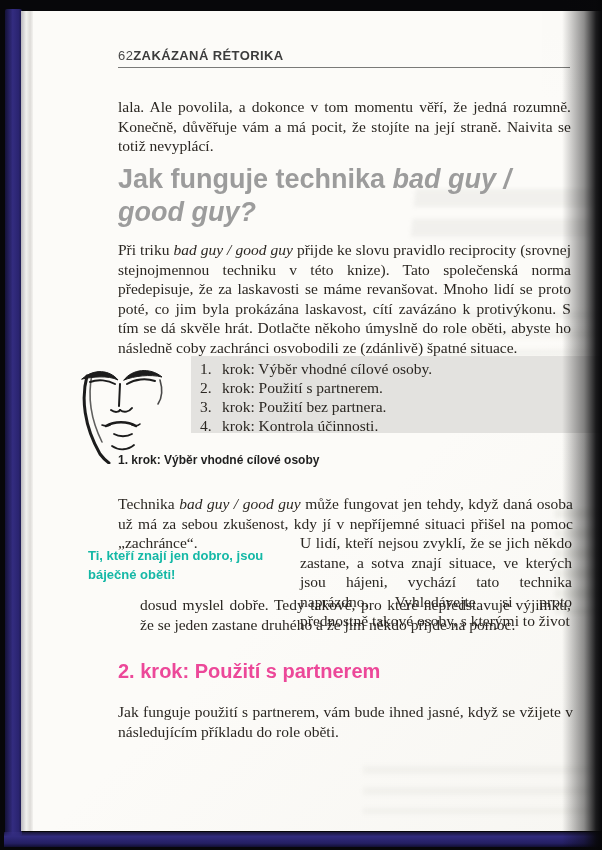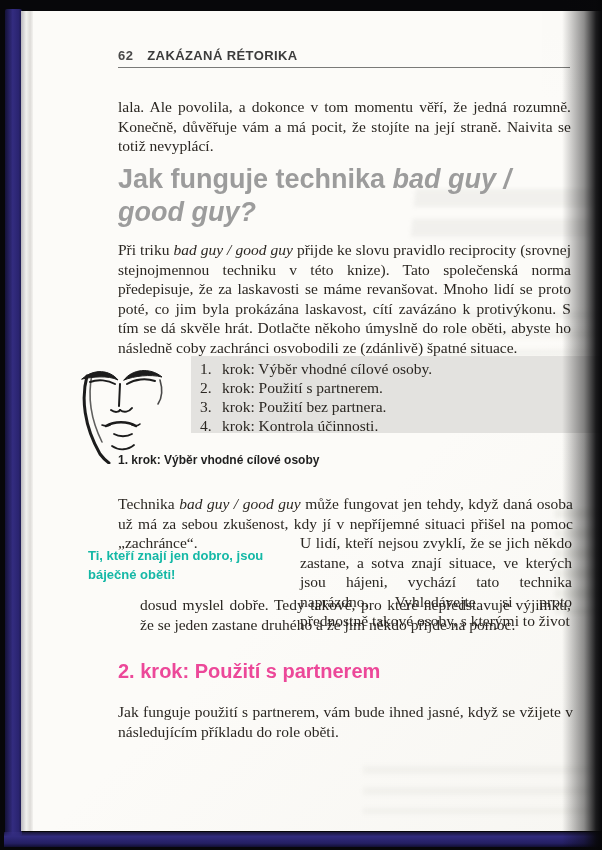--- a/index.html
+++ b/index.html
@@ -59,21 +59,21 @@
   }
   
   .running-header{
     position:absolute;left:118px;top:48px;width:452px;
     font-family:"Liberation Sans",sans-serif;
     font-size:13px;font-weight:bold;color:#3c3c3c;
     letter-spacing:0.4px;
     border-bottom:1.5px solid #7a7a78;
     padding-bottom:4px;
   }
-  .running-header .pgnum{color:#4a4a4a;margin-right:14px;font-weight:bold;}
+  .running-header .pgnum{color:#4a4a4a;font-weight:normal;}
   
   .serif-par{
     font-size:15.5px;line-height:19.5px;text-align:justify;color:#2b2722;
   }
   .intro{position:absolute;left:118px;top:97px;width:453px;}
   .h1{
     position:absolute;left:118px;top:163px;width:462px;
     font-family:"Liberation Sans",sans-serif;
     font-size:27px;line-height:33px;font-weight:bold;color:#9c9c9c;
   }

